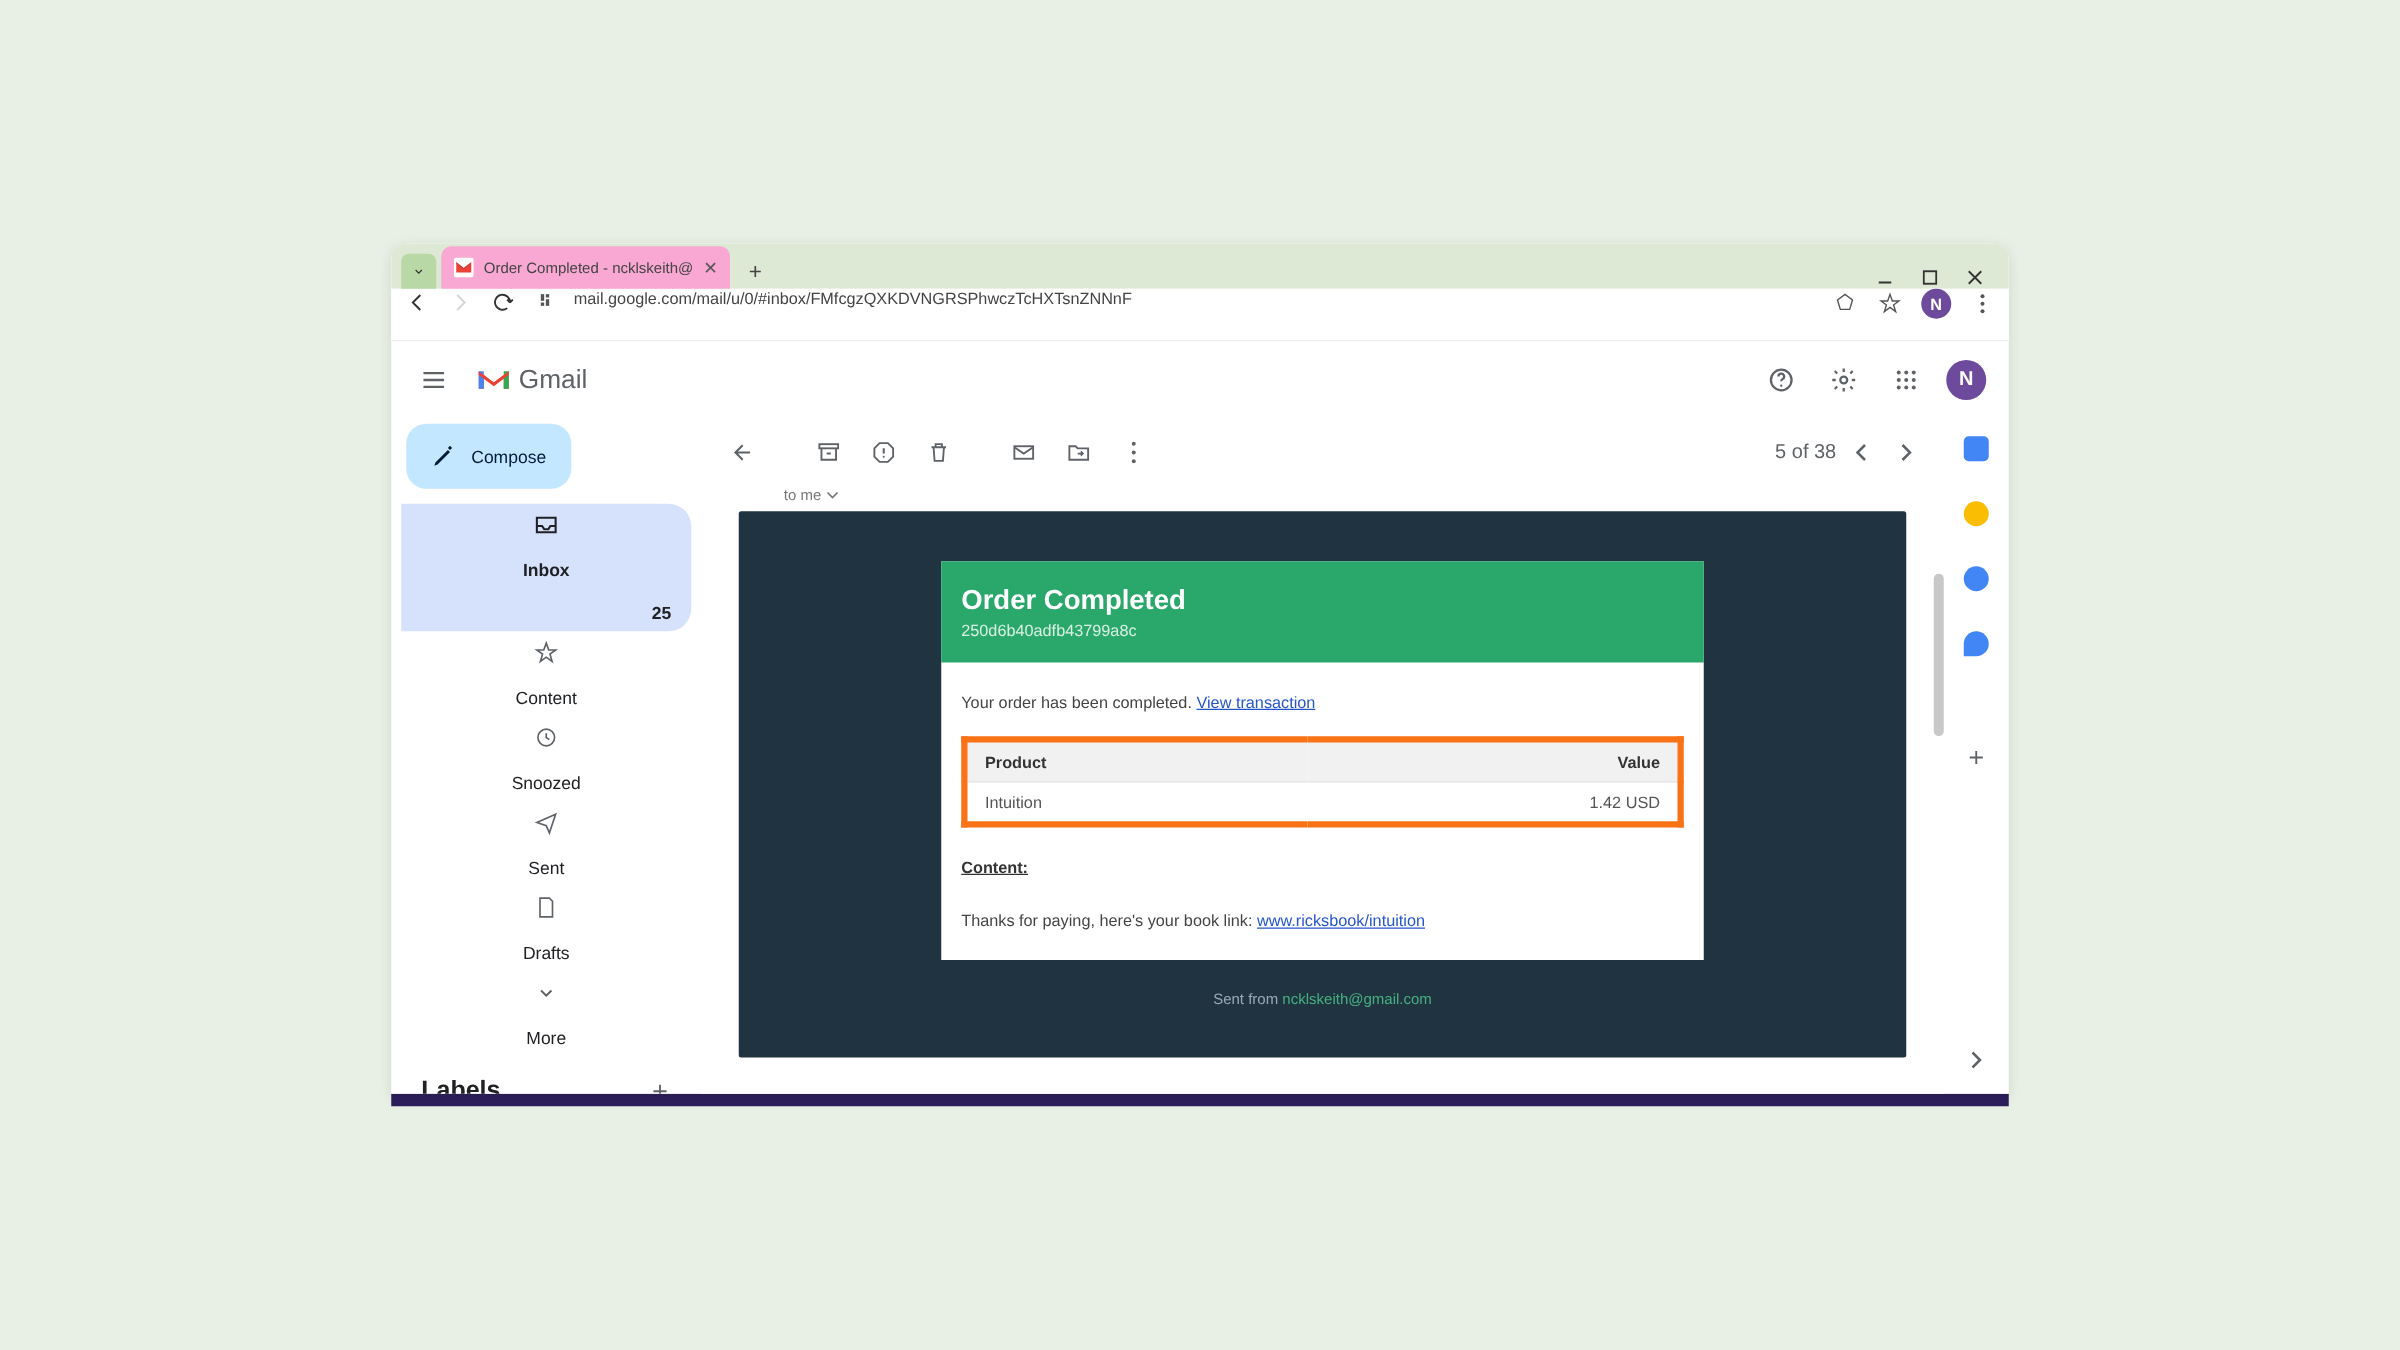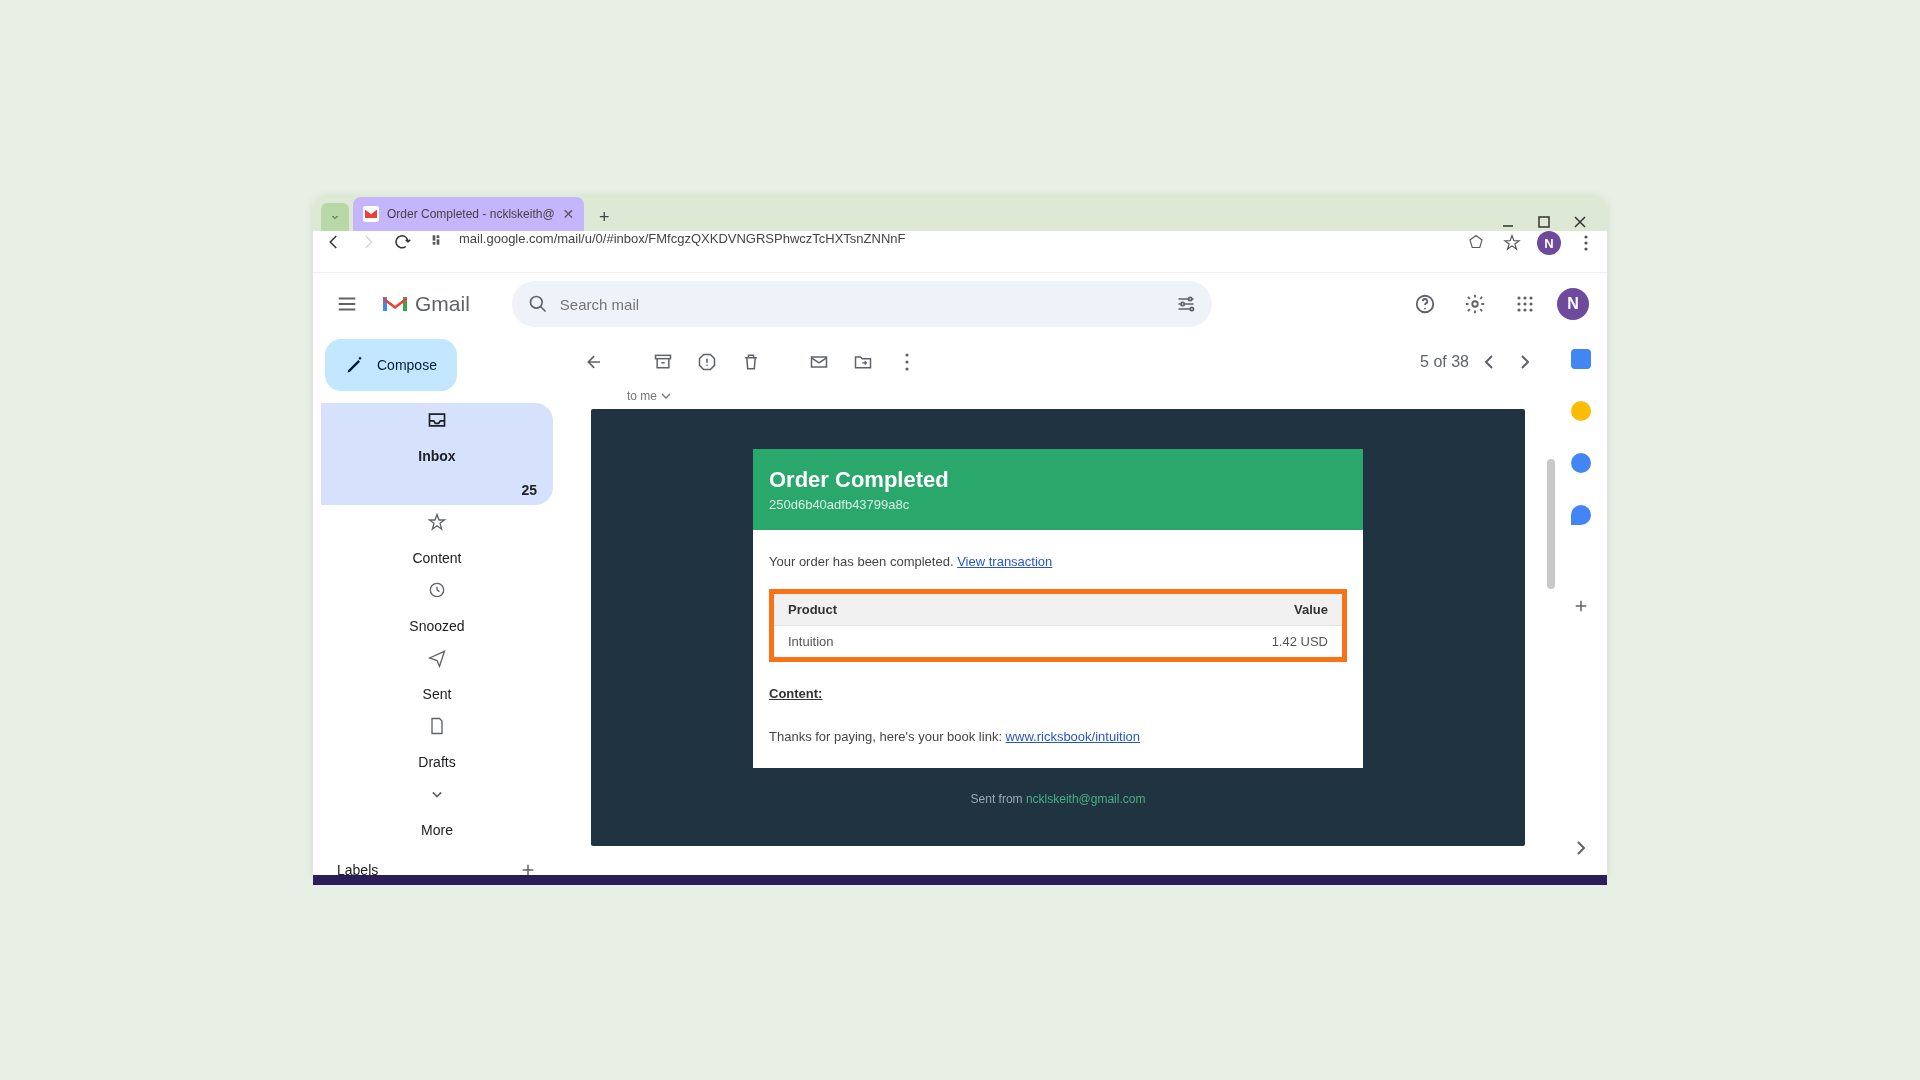--- a/index.html
+++ b/index.html
@@ -3,21 +3,21 @@
 <meta charset="utf-8">
 <style>
 * { margin: 0; padding: 0; box-sizing: border-box; font-family: Arial, Helvetica, sans-serif; }
 body { background: #e8f0e5; display: flex; align-items: center; justify-content: center; min-height: 100vh; }
 .frame { width: 1294px; height: 680px; background: #fff; border-radius: 12px 12px 0 0; overflow: hidden; position: relative; box-shadow: 0 2px 10px rgba(0,0,0,0.1); }
 .bottom-bar { width: 1294px; height: 10px; background: #2d1f5c; }
 
 
 .tabstrip { height: 36px; background: #dde8d5; display: flex; align-items: flex-end; padding: 0 8px; }
 .tab-chev { width: 28px; height: 28px; display: flex; align-items: center; justify-content: center; background: #b8d9a6; border-radius: 6px 6px 0 0; margin-right: 4px; }
-.tab { height: 34px; background: #c4b5fd; border-radius: 8px 8px 0 0; display: flex; align-items: center; padding: 0 10px; gap: 8px; min-width: 210px; }
+.tab { height: 34px; background: #f9a8d4; border-radius: 8px 8px 0 0; display: flex; align-items: center; padding: 0 10px; gap: 8px; min-width: 210px; }
 .tab .favicon { width: 16px; height: 16px; }
 .tab .title { font-size: 12px; color: #444; flex: 1; white-space: nowrap; overflow: hidden; text-overflow: ellipsis; }
 .tab-close { color: #555; font-size: 14px; cursor: pointer; }
 .newtab { width: 28px; height: 28px; display: flex; align-items: center; justify-content: center; color: #444; font-size: 18px; margin-left: 6px; }
 .win-controls { margin-left: auto; display: flex; gap: 18px; padding-right: 10px; align-items: center; }
 .win-btn { width: 18px; height: 18px; display: flex; align-items: center; justify-content: center; color: #333; }
 
 
 .addrbar { height: 42px; background: #fff; display: flex; align-items: flex-start; padding: 0 10px; gap: 12px; border-bottom: 1px solid #eee; }
 .nav-btn { width: 22px; height: 22px; display: flex; align-items: center; justify-content: center; color: #555; }
@@ -40,21 +40,21 @@
 .avatar { width: 32px; height: 32px; border-radius: 50%; background: #6d4a9c; color: #fff; display: flex; align-items: center; justify-content: center; font-weight: bold; }
 
 
 .body-wrap { display: flex; height: calc(100% - 140px); }
 .sidebar { width: 248px; padding: 0 8px; }
 .compose { margin: 4px 0 12px 4px; background: #c3e7ff; color: #001d35; border-radius: 16px; padding: 16px 20px; display: inline-flex; align-items: center; gap: 12px; font-size: 14px; font-weight: 500; cursor: pointer; }
 .nav-item { display: flex; align-items: center; gap: 18px; padding: 7px 16px; border-radius: 0 18px 18px 0; color: #202124; font-size: 14px; cursor: pointer; flex-direction: column; }
 .nav-item.active { background: #d6e2fb; font-weight: bold; }
 .nav-item .count { margin-left: auto; font-weight: bold; }
 .nav-icon { width: 20px; height: 20px; display: flex; align-items: center; justify-content: center; color: #5f6368; }
-.labels-row { display: flex; align-items: center; justify-content: space-between; padding: 16px 16px 0 16px; color: #202124; font-size: 14px; font-weight: 400; }
+.labels-row { display: flex; align-items: center; justify-content: space-between; padding: 16px 16px 0 16px; color: #202124; font-size: 20px; font-weight: 700; }
 
 
 .main { flex: 1; background: #fff; border-radius: 16px 16px 0 0; margin-right: 52px; padding: 0; position: relative; overflow: hidden; }
 .toolbar { height: 54px; display: flex; align-items: center; padding: 0 14px; gap: 4px; }
 .tool { width: 40px; height: 40px; display: flex; align-items: center; justify-content: center; color: #5f6368; cursor: pointer; }
 .tool-gap { width: 20px; }
 .pager { margin-left: auto; display: flex; align-items: center; gap: 4px; color: #5f6368; font-size: 16px; justify-content: flex-end; }
 .pager-btn { width: 32px; height: 32px; display: flex; align-items: center; justify-content: center; }
 
 .to-line { padding: 0 0 6px 66px; color: #777; font-size: 12px; display: flex; align-items: center; gap: 4px; }
@@ -188,35 +188,20 @@
       <svg width="28" height="22" viewBox="0 0 28 22">
         <path d="M2 4v14h4V9l8 6 8-6v9h4V4l-12 9z" fill="#ea4335"></path>
         <path d="M2 4l12 9 12-9" fill="none"></path>
         <rect x="2" y="4" width="4" height="14" fill="#4285f4"></rect>
         <rect x="22" y="4" width="4" height="14" fill="#34a853"></rect>
         <path d="M2 4l12 9L26 4v3l-12 9L2 7z" fill="#ea4335"></path>
         <path d="M2 4c0-1 1-2 2-2l10 8L24 2c1 0 2 1 2 2" fill="#c5221f" opacity="0"></path>
       </svg>
       <span class="gmail-text">Gmail</span>
     </div>
-    <div class="searchbar">
-      <svg width="20" height="20" viewBox="0 0 24 24">
-            <circle cx="10" cy="10" r="7" stroke="#5f6368" stroke-width="2" fill="none"></circle>
-            <line x1="15" y1="15" x2="21" y2="21" stroke="#5f6368" stroke-width="2"></line>
-          </svg>
-      <input placeholder="Search mail" style="">
-      <div class="search-tune">
-        <svg width="20" height="20" viewBox="0 0 24 24">
-              <path d="M3 6h12M19 6h2M3 12h4M11 12h10M3 18h14M21 18h0" stroke="#5f6368" stroke-width="2"></path>
-              <circle cx="17" cy="6" r="2" stroke="#5f6368" stroke-width="2" fill="none"></circle>
-              <circle cx="8" cy="12" r="2" stroke="#5f6368" stroke-width="2" fill="none"></circle>
-              <circle cx="19" cy="18" r="2" stroke="#5f6368" stroke-width="2" fill="none"></circle>
-            </svg>
-      </div>
-    </div>
     <div class="hdr-right">
       <div class="hdr-icon">
             <svg width="22" height="22" viewBox="0 0 24 24">
               <circle cx="12" cy="12" r="9" stroke="#5f6368" stroke-width="2" fill="none"></circle>
               <path d="M9.5 9a2.5 2.5 0 1 1 3.5 2.3c-.8.4-1 1-1 1.7" stroke="#5f6368" stroke-width="2" fill="none"></path>
               <circle cx="12" cy="17" r="1" fill="#5f6368"></circle>
             </svg>
           </div>
       <div class="hdr-icon">
             <svg width="22" height="22" viewBox="0 0 24 24">

